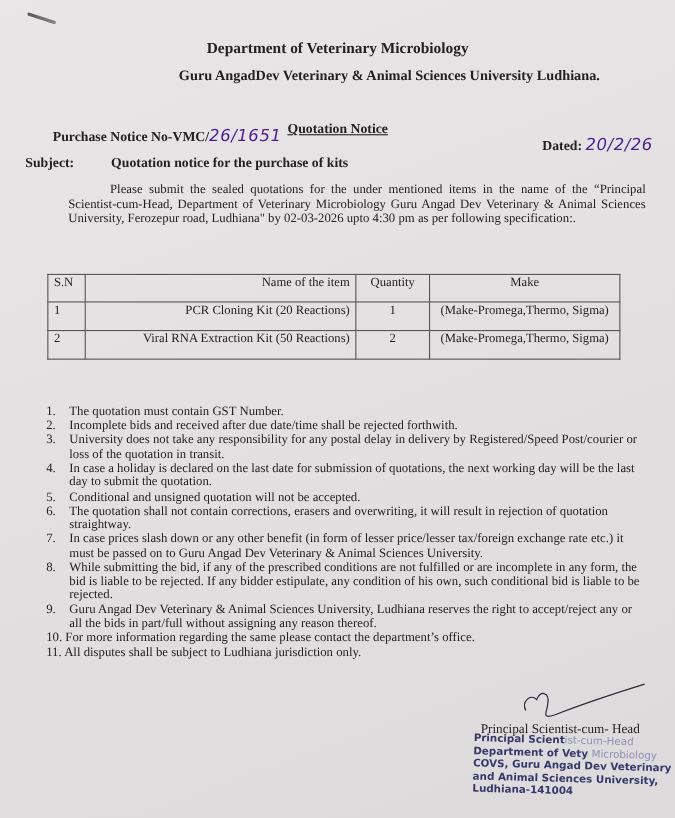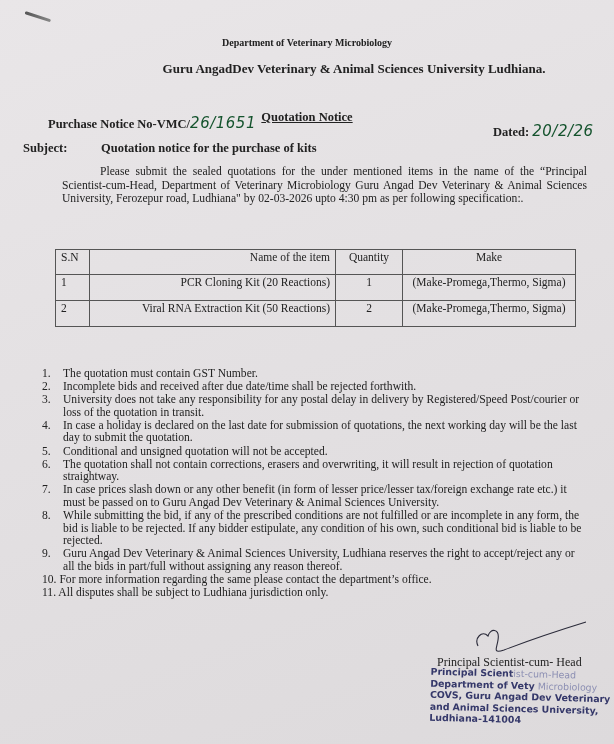--- a/index.html
+++ b/index.html
@@ -10,34 +10,34 @@
       color: #222;
       position: relative;
     }
     .page { position: absolute; inset: 0; }
     .pin {
       position: absolute; left: 25px; top: 11px; width: 27px; height: 3px;
       background: linear-gradient(90deg, #555, #888);
       transform: rotate(18deg); transform-origin: left center; border-radius: 2px;
     }
     .center { position: absolute; left: 0; width: 614px; text-align: center; font-weight: bold; }
-    .dept { top: 37px; font-size: 10px; }
+    .dept { top: 37px; font-size: 14px; }
     .univ { top: 61px; font-size: 13px; margin-left: 47px; }
     .qn { top: 89px; font-size: 12.5px; text-decoration: underline; margin-top: 21px; }
     .pno { position: absolute; left: 48px; top: 114px; font-size: 12.5px; font-weight: bold; }
-    .hand { font-family: "DejaVu Sans", sans-serif; font-weight: normal; font-style: italic; color: #14532d; font-size: 15px; letter-spacing: 0.5px; }
+    .hand { font-family: "DejaVu Sans", sans-serif; font-weight: normal; font-style: italic; color: #4c1d95; font-size: 15px; letter-spacing: 0.5px; }
     .dated { position: absolute; left: 493px; top: 122px; font-size: 12.5px; font-weight: bold; }
     .subj-label { position: absolute; left: 23px; top: 141px; font-size: 12.5px; font-weight: bold; }
     .subj { position: absolute; left: 101px; top: 141px; font-size: 12.5px; font-weight: bold; }
     .para {
       position: absolute; left: 62px; top: 165px; width: 525px;
       font-size: 11.6px; line-height: 13.5px; text-align: justify; text-indent: 38px;
     }
     table.items {
-      position: absolute; left: 55px; top: 249px; width: 521px;
+      position: absolute; left: 43px; top: 249px; width: 521px;
       border-collapse: collapse; font-size: 11.5px;
     }
     table.items td, table.items th {
       border: 1px solid #555; padding: 1px 5px; font-weight: normal; vertical-align: top; height: 23px;
     }
     table.items th { height: 22px; }
     .c-sn { width: 23px; }
     .c-name { width: 235px; text-align: right; }
     .c-qty { width: 56px; text-align: center; }
     .c-make { text-align: center; }

